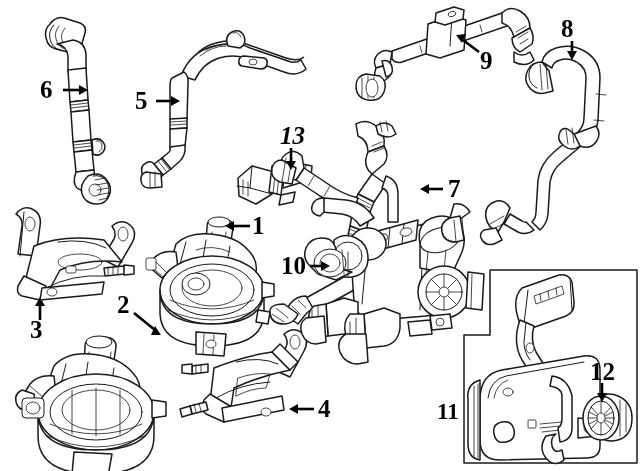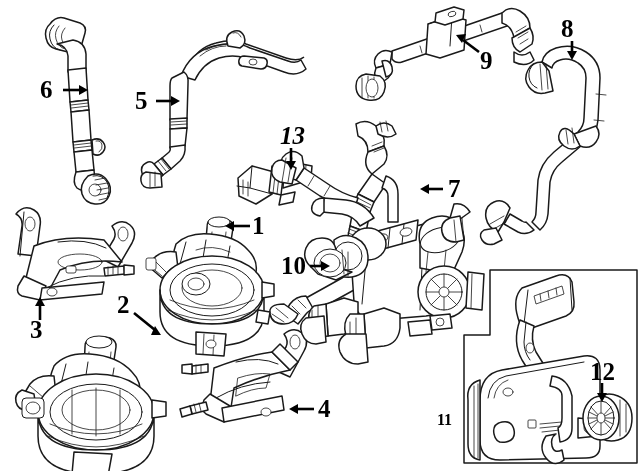--- a/index.html
+++ b/index.html
@@ -441,16 +441,16 @@
   <div class="callout" style="left:135px;top:88px;font-size:25px;">5</div>
   <div class="callout" style="left:280px;top:123px;font-size:25px;font-style:italic;">13</div>
   <div class="callout" style="left:480px;top:48px;font-size:25px;">9</div>
   <div class="callout" style="left:561px;top:16px;font-size:25px;">8</div>
   <div class="callout" style="left:448px;top:176px;font-size:25px;">7</div>
   <div class="callout" style="left:252px;top:213px;font-size:25px;">1</div>
   <div class="callout" style="left:281px;top:253px;font-size:25px;">10</div>
   <div class="callout" style="left:117px;top:292px;font-size:25px;">2</div>
   <div class="callout" style="left:30px;top:317px;font-size:25px;">3</div>
   <div class="callout" style="left:318px;top:396px;font-size:25px;">4</div>
-  <div class="callout" style="left:437px;top:412px;font-size:16px;">11</div>
+  <div class="callout" style="left:437px;top:400px;font-size:23px;">11</div>
   <div class="callout" style="left:590px;top:352px;font-size:25px;margin-top:7px;">12</div>
 
 </div>
 
 </body></html>

